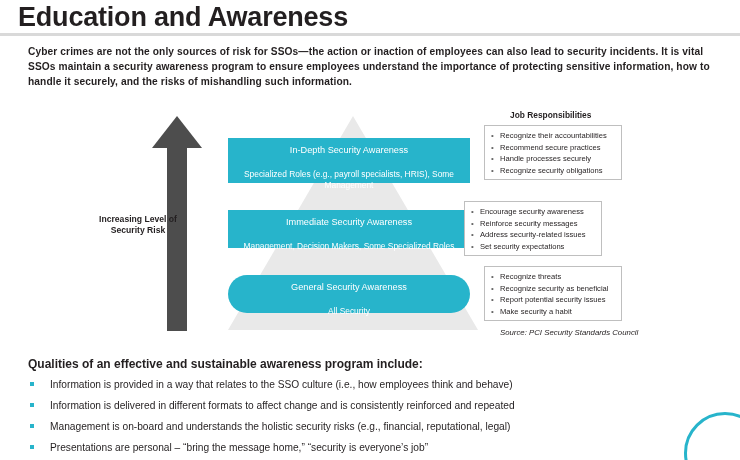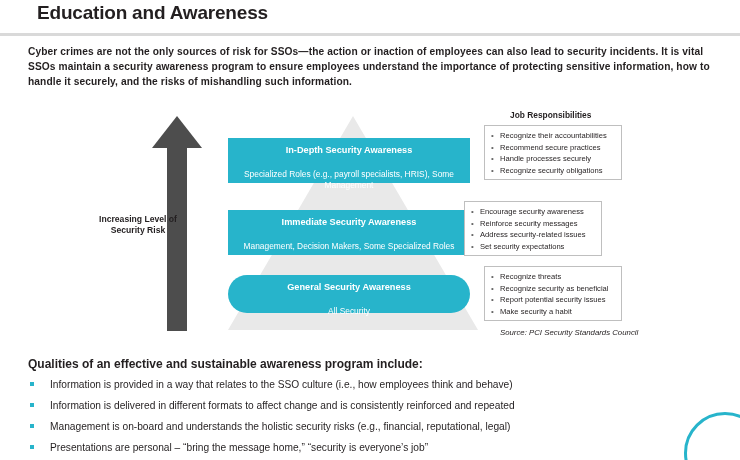--- a/index.html
+++ b/index.html
@@ -14,25 +14,24 @@
     color: #231f20;
     overflow: hidden;
     position: relative;
   }
 
   
   .slide-title {
     position: absolute;
     left: 18px;
     top: 2px;
-    font-size: 19px;
+    font-size: 27px;
     font-weight: bold;
     color: #231f20;
     letter-spacing: -0.2px;
-    margin-left: 19px;
   }
   .title-rule {
     position: absolute;
     left: 0;
     top: 33px;
     width: 740px;
     height: 3px;
     background: #d9d9d9;
   }
 
@@ -107,30 +106,30 @@
   .tier {
     position: absolute;
     background: #27b4cb;
     color: #ffffff;
     text-align: center;
     box-sizing: border-box;
     padding: 6px 8px;
   }
   .tier .tier-title {
     font-size: 9.2px;
-    font-weight: bold;
+    font-weight: normal;
     line-height: 12px;
   }
   .tier .tier-sub {
     font-size: 8.4px;
     line-height: 11px;
     margin-top: 13px;
   }
   #tier-0 { left: 228px; top: 34px;  width: 242px; height: 45px; }
-  #tier-1 { left: 228px; top: 106px; width: 242px; height: 45px; }
+  #tier-1 { left: 228px; top: 106px; width: 242px; height: 38px; }
   #tier-2 { left: 228px; top: 171px; width: 242px; height: 38px; border-radius: 19px; }
 
   
   .resp-heading {
     position: absolute;
     left: 510px;
     top: 6px;
     font-size: 8.4px;
     font-weight: bold;
     color: #231f20;

